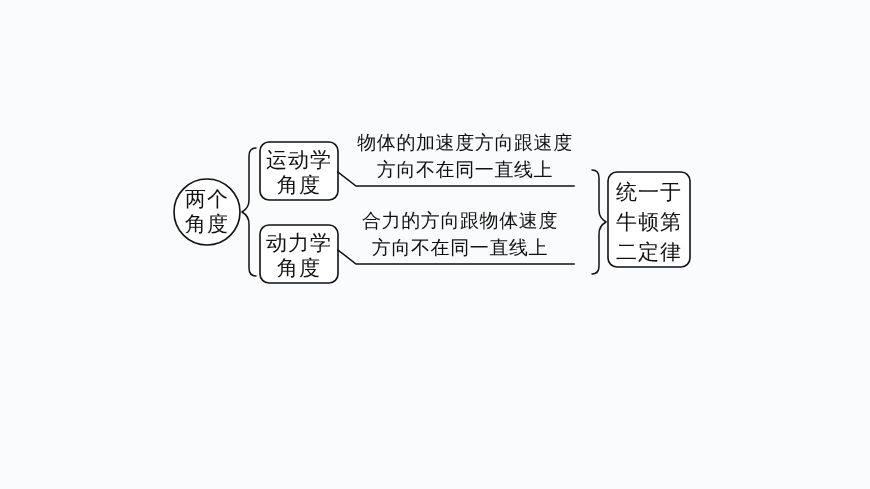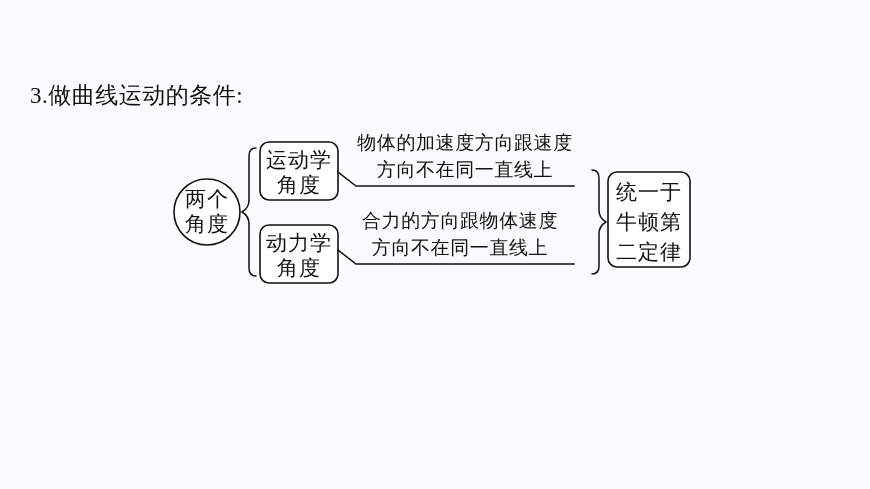--- a/index.html
+++ b/index.html
@@ -68,21 +68,20 @@
     stroke-width: 1.5;
     stroke-linecap: round;
     stroke-linejoin: round;
   }
 </style>
 </head>
 <body>
 
 <div id="slide">
 
-  <div class="heading">3.做曲线运动的条件:</div>
 
   <svg id="diagram" width="870" height="489" viewBox="0 0 870 489">
 
     <g>
       <ellipse class="shape" cx="207" cy="212" rx="33" ry="33"></ellipse>
       <text class="node-text" x="207" y="206" text-anchor="middle">两个</text>
       <text class="node-text" x="207" y="231" text-anchor="middle">角度</text>
     </g>
 
     <path class="brace" d="M256,148 q-7,0 -7,8 l0,44 q0,8 -7,12 q7,4 7,12 l0,44 q0,8 7,8"></path>

